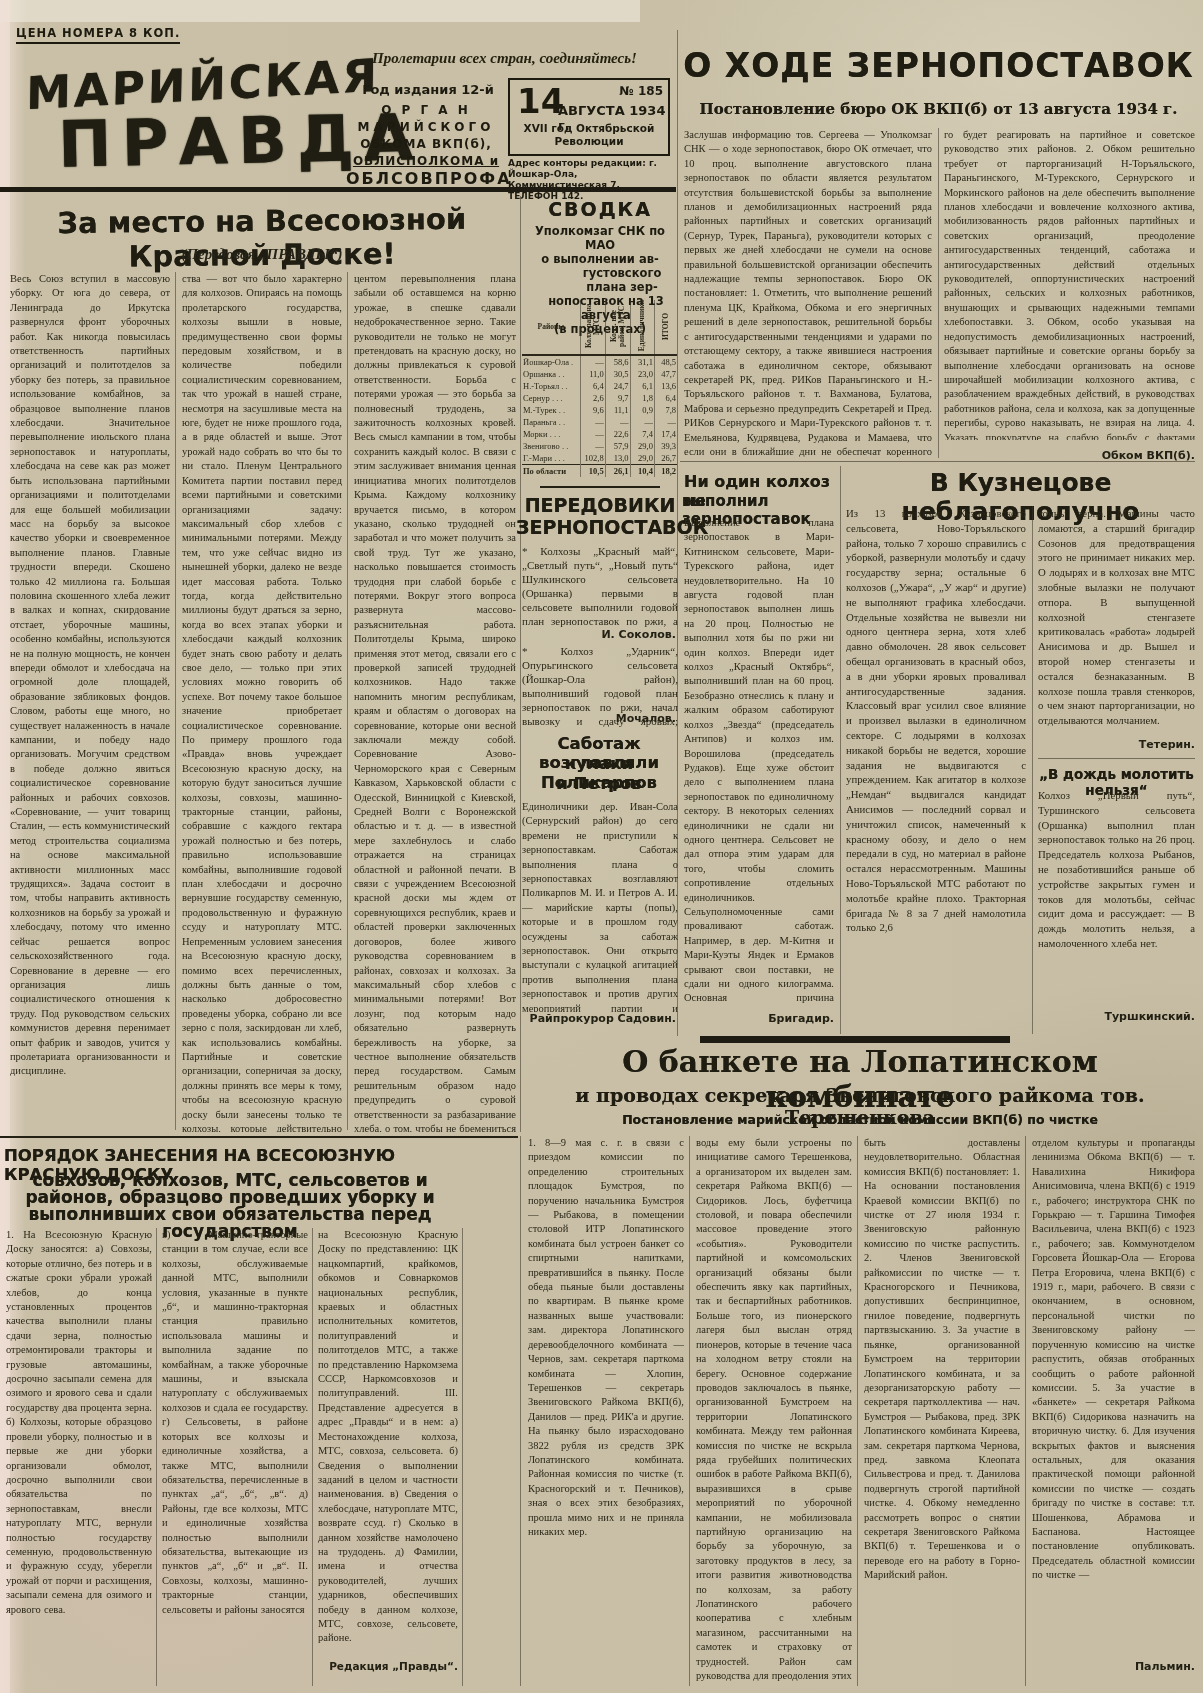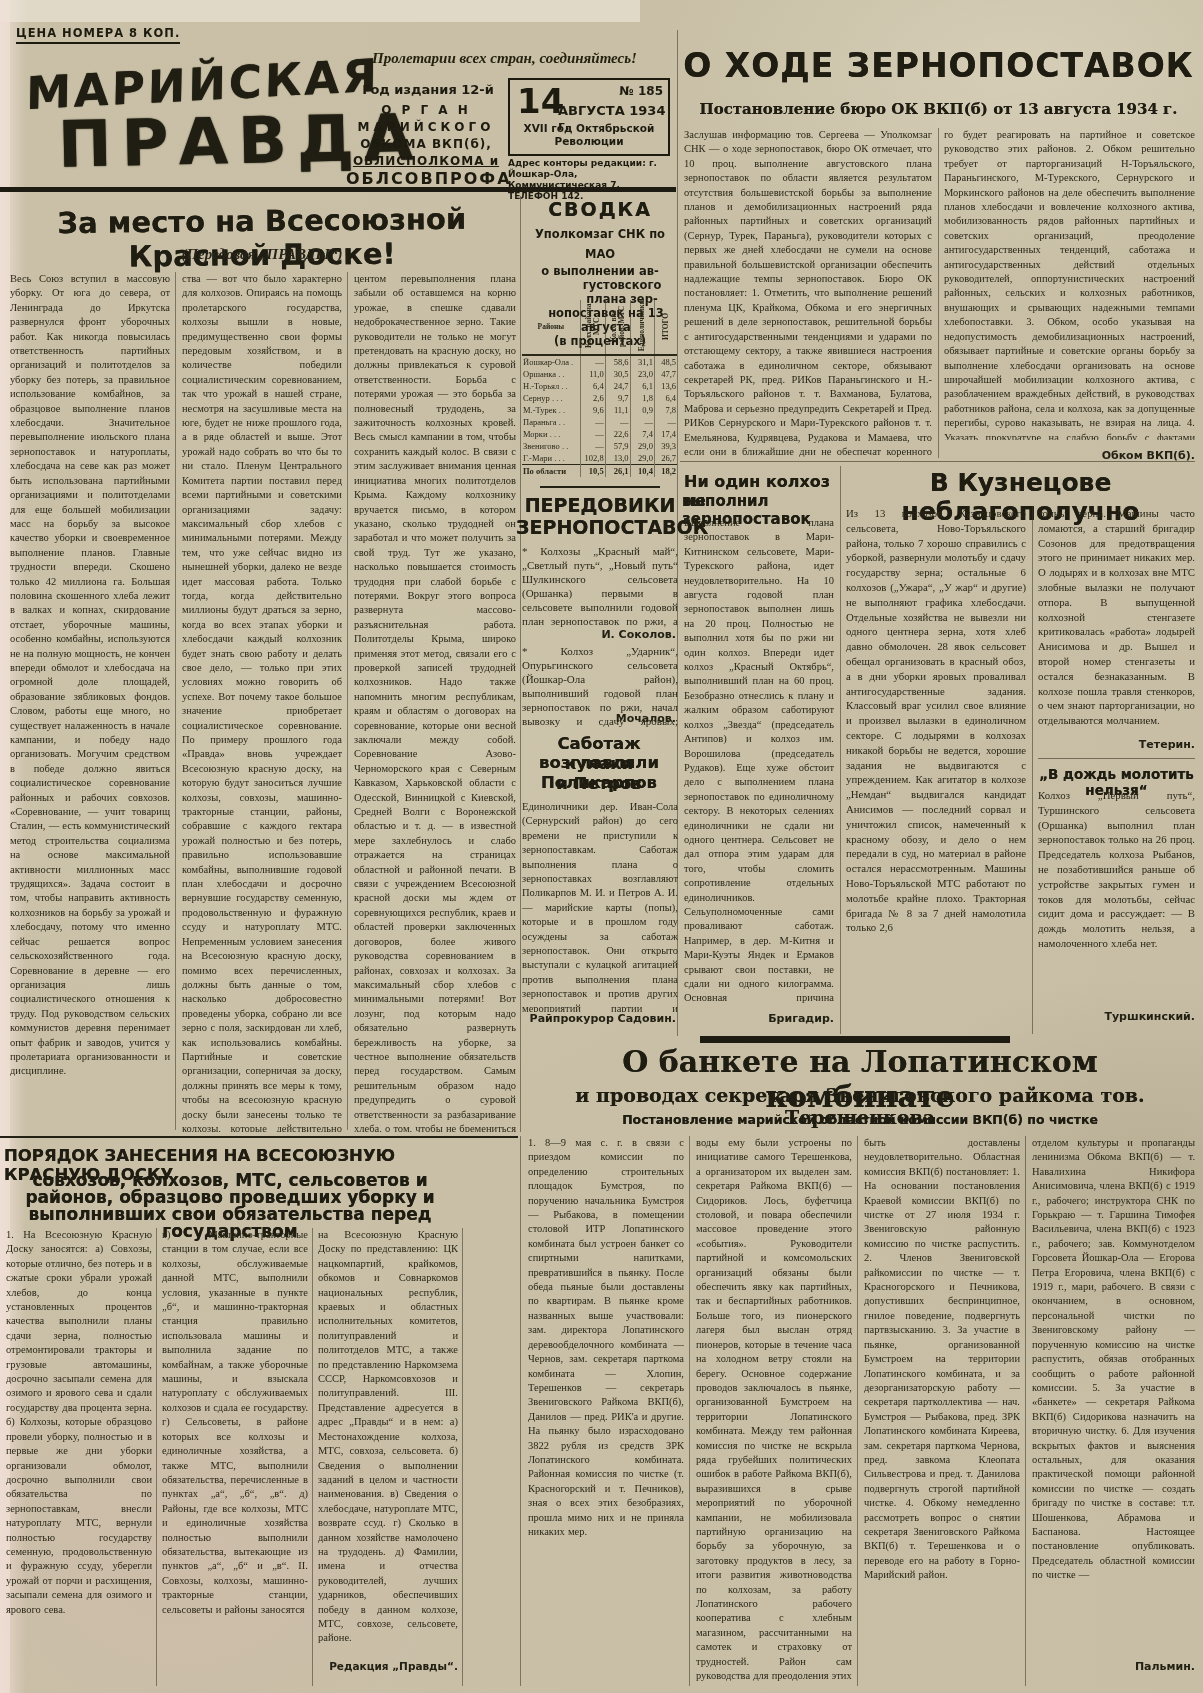--- a/index.html
+++ b/index.html
@@ -86,21 +86,21 @@
 
   <div class="abs bodytext" style="left:10px;top:272px;width:160px;height:860px;">Весь Союз вступил в массовую уборку. От юга до севера, от Ленинграда до Иркутска развернулся фронт уборочных работ. Как никогда повысилась ответственность партийных организаций и политотделов за уборку без потерь, за правильное использование комбайнов, за образцовое выполнение планов хлебосдачи. Значительное перевыполнение июльского плана зернопоставок и натуроплаты, хлебосдача на севе как раз может быть использована партийными организациями и политотделами для еще большей мобилизации масс на борьбу за высокое качество уборки и своевременное выполнение планов. Главные трудности впереди. Скошено только 42 миллиона га. Большая половина скошенного хлеба лежит в валках и копнах, скирдование отстает, уборочные машины, особенно комбайны, используются не на полную мощность, не кончен впереди обмолот и хлебосдача на огромной доле площадей, образование зябликовых фондов. Словом, работы еще много, но существует налаженность в начале кампании, и победу надо организовать. Могучим средством в победе должно явиться социалистическое соревнование районных и рабочих совхозов. «Соревнование, — учит товарищ Сталин, — есть коммунистический метод строительства социализма на основе максимальной активности миллионных масс трудящихся». Задача состоит в том, чтобы направить активность колхозников на борьбу за урожай и хлебосдачу, потому что именно сейчас решается вопрос сельскохозяйственного года. Соревнование в деревне — его организация лишь социалистического отношения к труду. Под руководством сельских коммунистов деревня перенимает опыт фабрик и заводов, учится у пролетариата организованности и дисциплине.</div>
   <div class="abs bodytext" style="left:182px;top:272px;width:160px;height:860px;">ства — вот что было характерно для колхозов. Опираясь на помощь пролетарского государства, колхозы вышли в новые, предимущественно свои формы передовым хозяйством, и в количестве победили социалистическим соревнованием, так что урожай в нашей стране, несмотря на засушливые места на юге, будет не ниже прошлого года, а в ряде областей и выше. Этот урожай надо собрать во что бы то ни стало. Пленум Центрального Комитета партии поставил перед всеми партийными и советскими организациями задачу: максимальный сбор хлебов с минимальными потерями. Между тем, что уже сейчас видно из нынешней уборки, далеко не везде идет массовая работа. Только тогда, когда действительно миллионы будут драться за зерно, когда во всех этапах уборки и хлебосдачи каждый колхозник будет знать свою работу и делать свое дело, — только при этих условиях можно говорить об успехе. Вот почему такое большое значение приобретает социалистическое соревнование. По примеру прошлого года «Правда» вновь учреждает Всесоюзную красную доску, на которую будут заноситься лучшие колхозы, совхозы, машинно-тракторные станции, районы, собравшие с каждого гектара урожай полностью и без потерь, правильно использовавшие комбайны, выполнившие годовой план хлебосдачи и досрочно вернувшие государству семенную, продовольственную и фуражную ссуду и натуроплату МТС. Непременным условием занесения на Всесоюзную красную доску, помимо всех перечисленных, должны быть данные о том, насколько добросовестно проведены уборка, собрано ли все зерно с поля, заскирдован ли хлеб, как использовались комбайны. Партийные и советские организации, соперничая за доску, должны принять все меры к тому, чтобы на всесоюзную красную доску были занесены только те колхозы, которые действительно показали пример хозяйского, честного отношения к уборке и выполнили все свои обязательства перед государством.</div>
   <div class="abs bodytext" style="left:354px;top:272px;width:162px;height:860px;">центом перевыполнения плана забыли об оставшемся на корню урожае, в спешке сдавали недоброкачественное зерно. Такие руководители не только не могут претендовать на красную доску, но должны привлекаться к суровой ответственности. Борьба с потерями урожая — это борьба за полновесный трудодень, за зажиточность колхозных кровей. Весь смысл кампании в том, чтобы сохранить каждый колос. В связи с этим заслуживает внимания ценная инициатива многих политотделов Крыма. Каждому колхознику вручается письмо, в котором указано, сколько трудодней он заработал и что может получить за свой труд. Тут же указано, насколько повышается стоимость трудодня при слабой борьбе с потерями. Вокруг этого вопроса развернута массово-разъяснительная работа. Политотделы Крыма, широко применяя этот метод, связали его с проверкой записей трудодней колхозников. Надо также напомнить многим республикам, краям и областям о договорах на соревнование, которые они весной заключали между собой. Соревнование Азово-Черноморского края с Северным Кавказом, Харьковской области с Одесской, Винницкой с Киевской, Средней Волги с Воронежской областью и т. д. — в известной мере захлебнулось и слабо отражается на страницах областной и районной печати. В связи с учреждением Всесоюзной красной доски мы ждем от соревнующихся республик, краев и областей проверки заключенных договоров, более живого руководства соревнованием в районах, совхозах и колхозах. За максимальный сбор хлебов с минимальными потерями! Вот лозунг, под которым надо обязательно развернуть бережливость на уборке, за честное выполнение обязательств перед государством. Самым решительным образом надо предупредить о суровой ответственности за разбазаривание хлеба, о том, чтобы не бремениться на уборке, за честное выполнение обязательств перед государством, за быстрейшее завоевание зажиточной жизни. Отбор колхозов, достойных занесения на красную доску, должен стать массовым делом самого колхозного строительства.</div>
   <div class="abs vrule" style="left:175px;top:272px;height:858px;"></div>
   <div class="abs vrule" style="left:347px;top:272px;height:858px;"></div>
   <div class="abs vrule" style="left:520px;top:196px;height:936px;"></div>
 
   <div class="abs headline" style="left:524px;top:198px;width:152px;font-size:19px;letter-spacing:2px;">СВОДКА</div>
   <div class="abs" style="left:522px;top:224px;width:156px;text-align:center;">
-    <div class="masthead-line" style="font-size:11.5px;line-height:20px;">Уполкомзаг СНК по МАО</div>
+    <div class="masthead-line" style="font-size:11.5px;line-height:14px;">Уполкомзаг СНК по МАО</div>
     <div class="masthead-line" style="font-size:11.5px;line-height:14px;">о выполнении ав-</div>
     <div class="masthead-line" style="font-size:11.5px;line-height:14px;padding-left:44px;">густовского плана зер-</div>
     <div class="masthead-line" style="font-size:11.5px;line-height:14px;padding-left:12px;">нопоставок на 13 августа</div>
     <div class="masthead-line" style="font-size:11.5px;line-height:14px;">(в процентах)</div>
   </div>
 
   <div class="abs" style="left:522px;top:300px;width:155px;">
     <table class="svodka-table">
       <thead>
         <tr>

